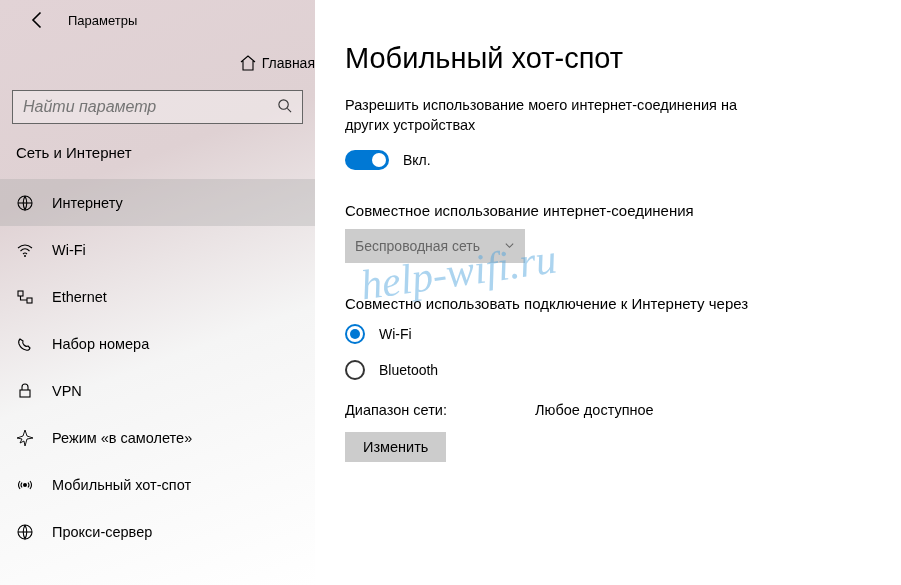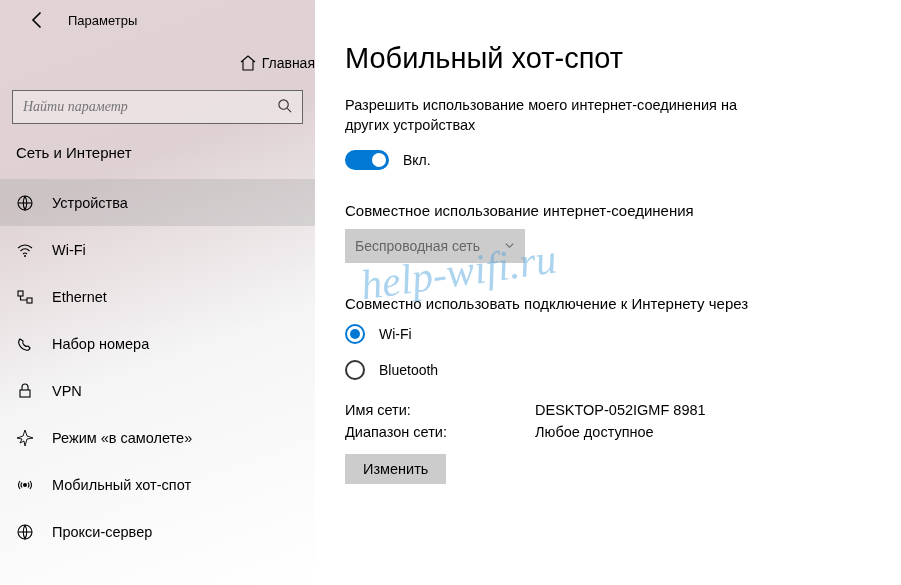--- a/index.html
+++ b/index.html
@@ -37,21 +37,21 @@
     justify-content: flex-end;
   }
   .search-wrap { padding: 4px 12px 12px 12px; }
   .search-box {
     display:flex; align-items:center;
     border: 1px solid #666; background: rgba(255,255,255,0.35);
     height: 34px; padding: 0 10px;
   }
   .search-box input {
     flex:1; border:none; background:transparent; outline:none;
-    font-size: 14px; font-style: italic; color:#555; font-family:Liberation Serif, serif;
+    font-size: 16px; font-style: italic; color:#555; font-family:Liberation Sans, sans-serif;
   }
   .section-hdr { font-weight:400; font-size:15px; padding: 8px 16px 18px 16px; }
   .nav-item {
     display:flex; align-items:center; gap:18px;
     height:47px; padding-left:16px; cursor:pointer;
     font-size:14.5px;
   }
   .nav-item.active { background: rgba(170,170,170,0.35); }
   .nav-icon { width:18px; height:18px; display:flex;align-items:center;justify-content:center; flex-shrink:0;}
   .nav-icon svg { width:18px; height:18px; }
@@ -138,21 +138,21 @@
     <div class="section-hdr">Сеть и Интернет</div>
 
     <div class="nav-item active">
       <span class="nav-icon">
         <svg viewBox="0 0 18 18">
             <circle cx="9" cy="9" r="7" stroke="#000" stroke-width="1.1" fill="none"></circle>
             <line x1="2" y1="9" x2="16" y2="9" stroke="#000" stroke-width="1.1"></line>
             <path d="M9 2 Q5.5 9 9 16 Q12.5 9 9 2" stroke="#000" stroke-width="1.1" fill="none"></path>
           </svg>
       </span>
-      <span>Устройства</span>
+      <span>Интернету</span>
     </div>
 
     <div class="nav-item">
       <span class="nav-icon">
         <svg viewBox="0 0 18 18">
             <path d="M2 7 Q9 1 16 7 M4.5 10 Q9 5.5 13.5 10 M7 13 Q9 11 11 13" stroke="#000" stroke-width="1.1" fill="none"></path>
             <circle cx="9" cy="15" r="1" fill="#000"></circle>
           </svg>
       </span>
       <span>Wi-Fi</span>
@@ -245,24 +245,20 @@
         </span>
       <span>Wi-Fi</span>
     </div>
     <div class="radio-row">
       <span class="radio-outer"></span>
       <span>Bluetooth</span>
     </div>
 
     <div class="info-grid">
       <div class="info-row">
-        <span class="info-label">Имя сети:</span>
-        <span class="info-val">DESKTOP-052IGMF 8981</span>
-      </div>
-      <div class="info-row">
         <span class="info-label">Диапазон сети:</span>
         <span class="info-val">Любое доступное</span>
       </div>
       <button class="edit-btn">Изменить</button>
     </div>
 
   </main>
 </div>
 
 <div class="watermark">help-wifi.ru</div>

